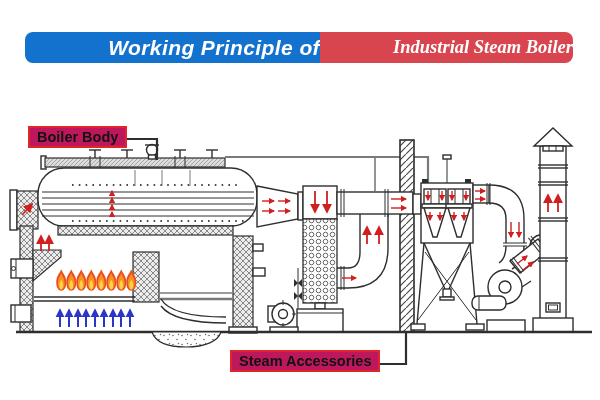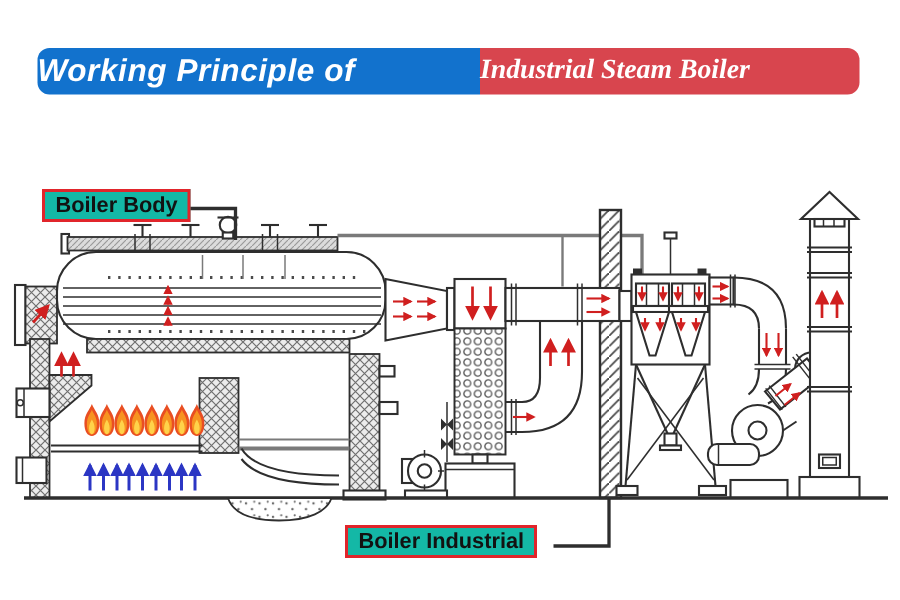--- a/index.html
+++ b/index.html
@@ -1,24 +1,24 @@
 <!DOCTYPE html>
 <html style="--canvas-bg: #ffffff; --banner-blue: #1272cd; --banner-red: #d8454e; --banner-text: #ffffff; --label-border: #e1252b; --line: #2e2e2e; --arrow-red: #d01f1f; --arrow-blue: #2b36c4; --flame-edge: #e94e22; --flame-mid: #f79321; --flame-core: #ffd24a;"><head>
 <meta charset="utf-8">
 <style>
   html,body{margin:0;padding:0;}
   #stage{position:relative;width:600px;height:400px;background:var(--canvas-bg,#fff);overflow:hidden;
          font-family:"Liberation Sans",sans-serif;}
   
   #banner{position:absolute;left:25px;top:32px;height:31px;display:flex;font-style:italic;font-weight:bold;}
-  .banner-seg{display:flex;align-items:center;justify-content:flex-start;color:var(--banner-text,#fff);white-space:nowrap;}
+  .banner-seg{display:flex;align-items:center;justify-content:flex-end;color:var(--banner-text,#fff);white-space:nowrap;}
   #banner-blue{width:295px;background:var(--banner-blue,#1272cd);border-radius:8px 0 0 8px;font-size:21px;letter-spacing:.4px;}
   #banner-red{width:253px;background:var(--banner-red,#d8454e);border-radius:0 8px 8px 0;font-size:18.5px;font-family:Liberation Serif, serif;}
   
-  .callout{position:absolute;background:#14b8a6;border:2.5px solid var(--label-border,#e1252b);
+  .callout{position:absolute;background:#be185d;border:2.5px solid var(--label-border,#e1252b);
            color:#121212;font-weight:bold;font-size:14.5px;padding:1px 7px;white-space:nowrap;}
   #label-boiler-body{left:28px;top:126px;}
   #label-accessories{left:230px;top:350px;}
   svg{position:absolute;left:0;top:0;}
   
   .ln{stroke:var(--line,#2e2e2e);fill:none;stroke-width:1.4;}
   .lnf{stroke:var(--line,#2e2e2e);fill:#fff;stroke-width:1.4;}
   .lnt{stroke:var(--line,#2e2e2e);fill:none;stroke-width:1;}
   .hx{fill:url(#xh);stroke:var(--line,#2e2e2e);stroke-width:1.2;}
   .eco{fill:url(#eco);stroke:var(--line,#2e2e2e);stroke-width:1.3;}
@@ -377,14 +377,14 @@
   <div id="banner">
     <div id="banner-blue" class="banner-seg">
       <span>Working Principle of</span>
     </div>
     <div id="banner-red" class="banner-seg">
       <span>Industrial Steam Boiler</span>
     </div>
   </div>
 
   <div id="label-boiler-body" class="callout">Boiler Body</div>
-  <div id="label-accessories" class="callout">Boiler Industrial</div>
+  <div id="label-accessories" class="callout">Steam Accessories</div>
 </div>
 
 </body></html>

